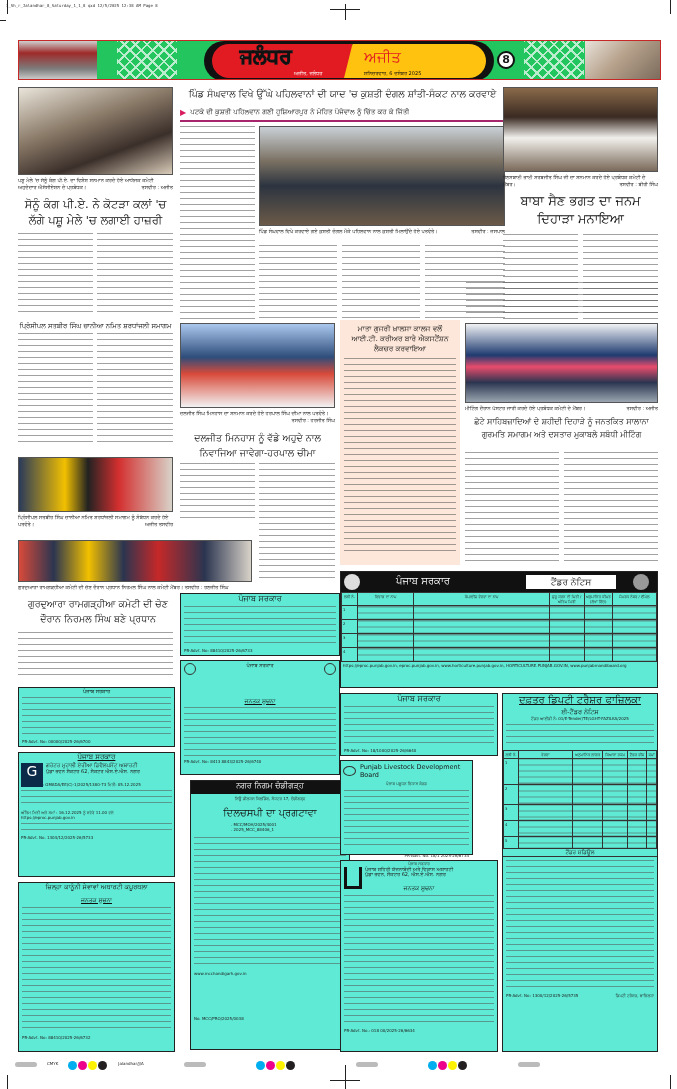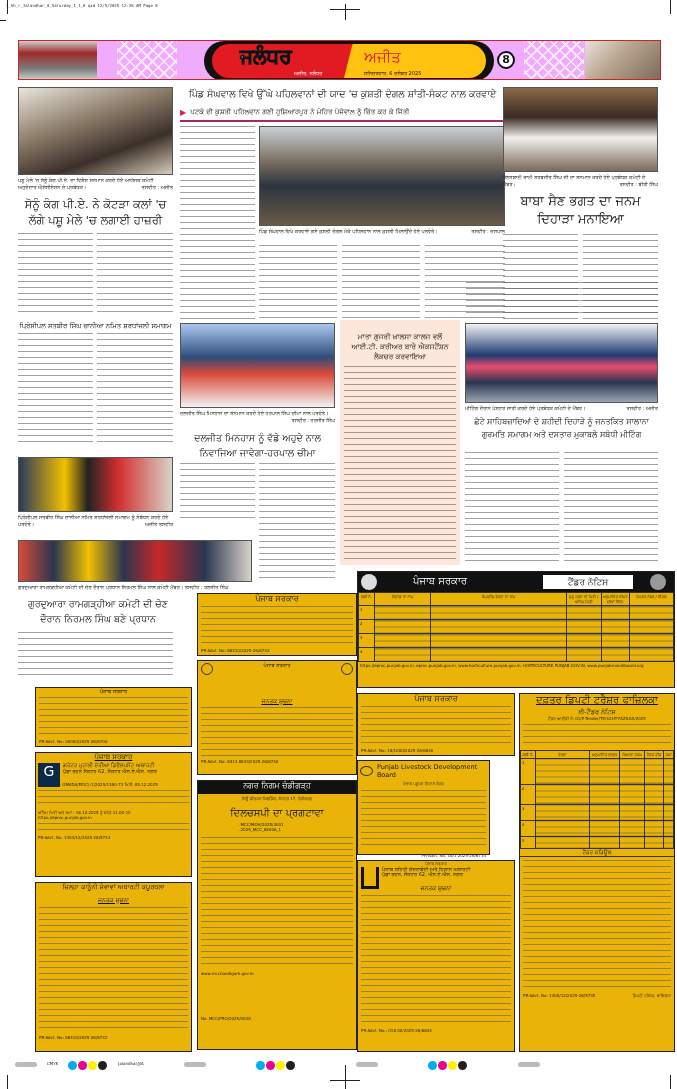--- a/index.html
+++ b/index.html
@@ -2,42 +2,42 @@
 <html><head>
 <meta charset="utf-8">
 <style>
   * { box-sizing: border-box; margin: 0; padding: 0; }
   body { width: 677px; height: 1089px; background: #fff; position: relative; overflow: hidden;
          font-family: "DejaVu Sans", sans-serif; color: #1a1a1a; }
   .abs { position: absolute; }
   .slug { left: 6px; top: 3px; font-size: 4px; color: #333; font-family: "DejaVu Sans Mono", monospace; }
   .crop { background: #222; }
   
-  .mast { left: 18px; top: 40px; width: 643px; height: 40px; border: 1px solid #c62828; background: #f0abfc; overflow: hidden; }
+  .mast { left: 18px; top: 40px; width: 643px; height: 40px; border: 1px solid #c62828; background: #22c55e; overflow: hidden; }
   .mast .photo-l { left: 0; top: 0; width: 78px; height: 40px; background: linear-gradient(180deg,#cfcfcf 0%,#9e2a2a 30%,#7d7d7d 70%,#d8d8d8 100%); }
   .mast .photo-r { right: 0; top: 0; width: 75px; height: 40px; background: linear-gradient(135deg,#e8e2da 0%,#b7a28c 45%,#7a6a5b 100%); }
   .mast .diamonds { top: 0; height: 40px; width: 60px; background:
       repeating-linear-gradient(45deg, transparent 0 6px, #fff 6px 8px),
       repeating-linear-gradient(-45deg, transparent 0 6px, #fff 6px 8px); opacity:.7; }
   .pill { left: 185px; top: 0; width: 290px; height: 40px; border-radius: 20px; background: #111; overflow: hidden; }
   .pill .red { left: 8px; top: 3px; width: 140px; height: 34px; background: #e21b23; border-radius: 17px 0 0 17px; }
   .pill .yel { left: 140px; top: 3px; width: 142px; height: 34px; background: #ffc20e; border-radius: 0 17px 17px 0; clip-path: polygon(6% 0,100% 0,100% 100%,0 100%); }
   .pill .t1 { left: 36px; top: 3px; font-size: 20px; font-weight: bold; color: #fff; font-family: "DejaVu Serif", serif; -webkit-text-stroke: 1px #111; }
   .pill .t2 { left: 160px; top: 7px; font-size: 15px; font-weight: normal; color: #e21b23; font-family: "DejaVu Serif", serif; }
   .pill .sub1 { left: 90px; top: 29px; font-size: 5px; color: #fff; }
   .pill .sub2 { left: 160px; top: 29px; font-size: 5px; color: #111; }
   .pgnum { left: 497px; top: 51px; width: 18px; height: 18px; border-radius: 50%; background:#fff; border: 2px solid #111; font-weight: bold; font-size: 11px; text-align: center; line-height: 14px; }
   
   .photo { background: linear-gradient(160deg,#9fb3c8 0%,#6a6a6a 40%,#3a3a3a 65%,#b0a08a 100%); border: 1px solid #555; }
   .photo.warm { background: linear-gradient(160deg,#e9e4da 0%,#8a7a68 40%,#3b2f2a 70%,#d8cbb8 100%); }
   .photo.blue { background: linear-gradient(180deg,#aac8ee 0%,#2e4d7a 40%,#d84a3a 60%,#f2f2f2 100%); }
   .caption { font-size: 5px; line-height: 7px; color: #222; }
   .head { font-family: "DejaVu Serif", serif; color: #111; text-align: center; font-weight: normal; }
   .lines { background: repeating-linear-gradient(180deg,#555 0 1px,transparent 1px 6px); opacity:.55; }
-  .box { border: 1px solid #222; background: #eab308; margin-left: 17px; }
+  .box { border: 1px solid #222; background: #5eead4; }
   .tiny { font-size: 4px; line-height: 5.5px; color: #222; }
   .rule-mag { background: #a6256b; }
   .tint { background: #fde7da; }
   .dot { width: 9px; height: 9px; border-radius: 50%; display: inline-block; margin-right: 1px; }
   table { border-collapse: collapse; width: 100%; }
   td, th { border: 1px solid #333; font-size: 3.8px; line-height: 5px; padding: 1px; vertical-align: top; font-weight: normal; }
 </style>
 </head>
 <body>
 
@@ -118,21 +118,21 @@
 
 <div class="abs photo" style="left:18px;top:540px;width:234px;height:42px;background:linear-gradient(90deg,#d84a3a 0%,#2b3550 15%,#f2c000 30%,#2b3550 45%,#c62828 60%,#2b3550 80%,#d8d2c8 100%);"></div>
 <div class="abs caption" style="left:18px;top:584px;width:240px;white-space:nowrap;overflow:hidden;">
   <span>ਗੁਰਦੁਆਰਾ ਰਾਮਗੜ੍ਹੀਆ ਕਮੇਟੀ ਦੀ ਚੋਣ ਦੌਰਾਨ ਪ੍ਰਧਾਨ ਨਿਰਮਲ ਸਿੰਘ ਨਾਲ ਕਮੇਟੀ ਮੈਂਬਰ।</span>
   <span>ਤਸਵੀਰ : ਰਣਜੀਤ ਸਿੰਘ</span>
 </div>
 <div class="abs head" style="left:18px;top:596px;width:160px;font-size:9.5px;line-height:15px;">ਗੁਰਦੁਆਰਾ ਰਾਮਗੜ੍ਹੀਆ ਕਮੇਟੀ ਦੀ ਚੋਣ ਦੌਰਾਨ ਨਿਰਮਲ ਸਿੰਘ ਬਣੇ ਪ੍ਰਧਾਨ</div>
 <div class="abs lines" style="left:18px;top:632px;width:155px;height:45px;"></div>
 
 <div class="abs tint" style="left:340px;top:320px;width:120px;height:245px;">
-  <div class="head" style="padding:12px 4px 0;font-size:7.3px;line-height:10px;">ਮਾਤਾ ਗੁਜਰੀ ਖ਼ਾਲਸਾ ਕਾਲਜ ਵਲੋਂ ਆਈ.ਟੀ. ਕਰੀਅਰ ਬਾਰੇ ਐਕਸਟੈਂਸ਼ਨ ਲੈਕਚਰ ਕਰਵਾਇਆ</div>
+  <div class="head" style="padding:4px 4px 0;font-size:7.3px;line-height:10px;">ਮਾਤਾ ਗੁਜਰੀ ਖ਼ਾਲਸਾ ਕਾਲਜ ਵਲੋਂ ਆਈ.ਟੀ. ਕਰੀਅਰ ਬਾਰੇ ਐਕਸਟੈਂਸ਼ਨ ਲੈਕਚਰ ਕਰਵਾਇਆ</div>
   <div class="lines" style="margin:4px 4px 0;height:195px;"></div>
 </div>
 
 <div class="abs lines" style="left:466px;top:282px;width:192px;height:36px;"></div>
 <div class="abs photo blue" style="left:465px;top:323px;width:193px;height:80px;background:linear-gradient(180deg,#f0f2f5 0%,#1f3b70 40%,#e84c6c 55%,#2b3550 75%,#9aa5b0 100%);"></div>
 <div class="abs caption" style="left:465px;top:405px;width:193px;white-space:nowrap;overflow:hidden;">
   <span>ਮੀਟਿੰਗ ਦੌਰਾਨ ਪੋਸਟਰ ਜਾਰੀ ਕਰਦੇ ਹੋਏ ਪ੍ਰਬੰਧਕ ਕਮੇਟੀ ਦੇ ਮੈਂਬਰ।</span>
   <span style="float:right;">ਤਸਵੀਰ : ਅਜੀਤ</span>
 </div>
 <div class="abs head" style="left:465px;top:415px;width:193px;font-size:8px;line-height:13px;">ਛੋਟੇ ਸਾਹਿਬਜ਼ਾਦਿਆਂ ਦੇ ਸ਼ਹੀਦੀ ਦਿਹਾੜੇ ਨੂੰ ਜਨਤਕਿਤ ਸਾਲਾਨਾ ਗੁਰਮਤਿ ਸਮਾਗਮ ਅਤੇ ਦਸਤਾਰ ਮੁਕਾਬਲੇ ਸਬੰਧੀ ਮੀਟਿੰਗ</div>
@@ -205,21 +205,21 @@
   <div style="display:flex;justify-content:space-between;padding:2px 3px;">
     <span style="width:12px;height:12px;border-radius:50%;border:1px solid #333;"></span>
     <span class="tiny" style="font-size:5px;">ਪੰਜਾਬ ਸਰਕਾਰ</span>
     <span style="width:12px;height:12px;border-radius:50%;border:1px solid #333;"></span>
   </div>
   <div class="head" style="font-size:6px;text-decoration:underline;margin-top:20px;">ਜਨਤਕ ਸੂਚਨਾ</div>
   <div class="lines" style="margin:2px 3px;height:50px;"></div>
   <div class="tiny" style="padding-left:3px;">PR-Advt. No: 8413 8843/2025-26/6740</div>
 </div>
 
-<div class="abs box" style="left:180px;top:780px;width:160px;height:270px;">
+<div class="abs box" style="left:190px;top:780px;width:160px;height:270px;">
   <div style="background:#111;height:13px;color:#fff;font-size:8px;text-align:center;font-family:'DejaVu Serif',serif;">ਨਗਰ ਨਿਗਮ ਚੰਡੀਗੜ੍ਹ</div>
   <div class="tiny" style="text-align:center;margin-top:2px;">ਨਿਊ ਡੀਲਕਸ ਬਿਲਡਿੰਗ, ਸੈਕਟਰ 17, ਚੰਡੀਗੜ੍ਹ</div>
   <div class="head" style="font-size:10px;margin-top:5px;">ਦਿਲਚਸਪੀ ਦਾ ਪ੍ਰਗਟਾਵਾ</div>
   <div class="tiny" style="padding-left:40px;margin-top:3px;">. MCC/MOH/2025/4001</div>
   <div class="tiny" style="padding-left:40px;">. 2025_MCC_88406_1</div>
   <div class="lines" style="margin:4px 3px;height:130px;"></div>
   <div class="tiny" style="padding-left:3px;">www.mcchandigarh.gov.in</div>
   <div class="tiny" style="padding-left:3px;margin-top:40px;">No. MCC/PRO/2025/0038</div>
 </div>
 

